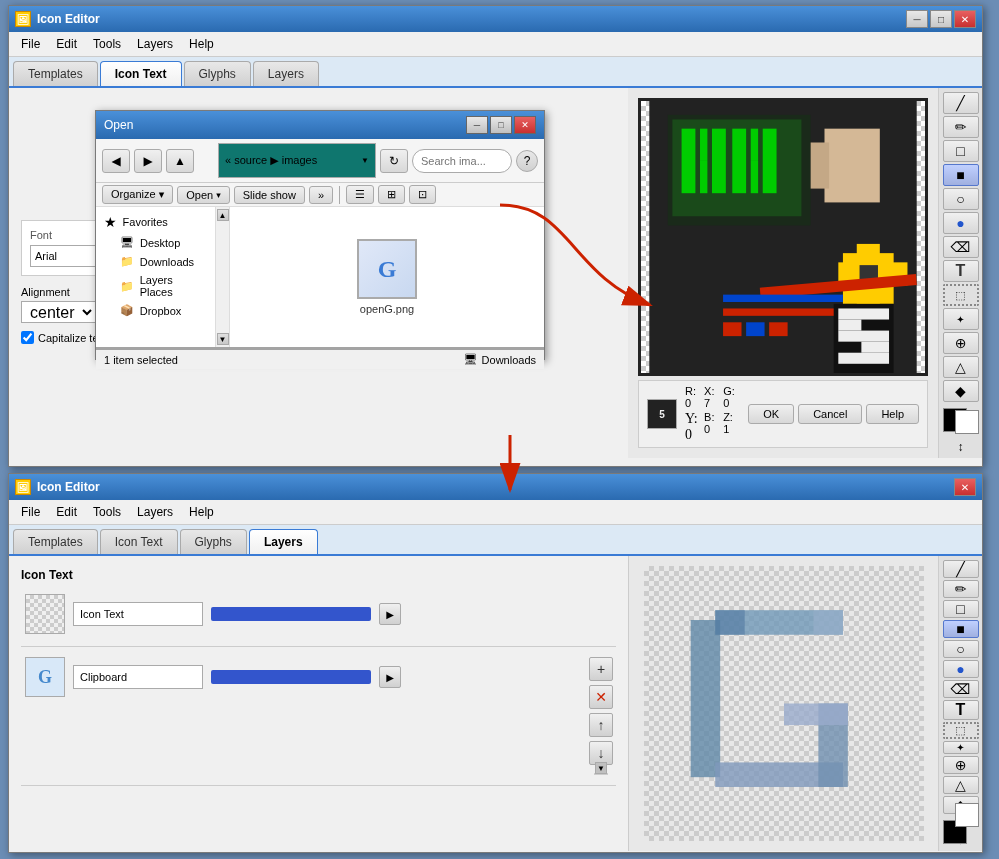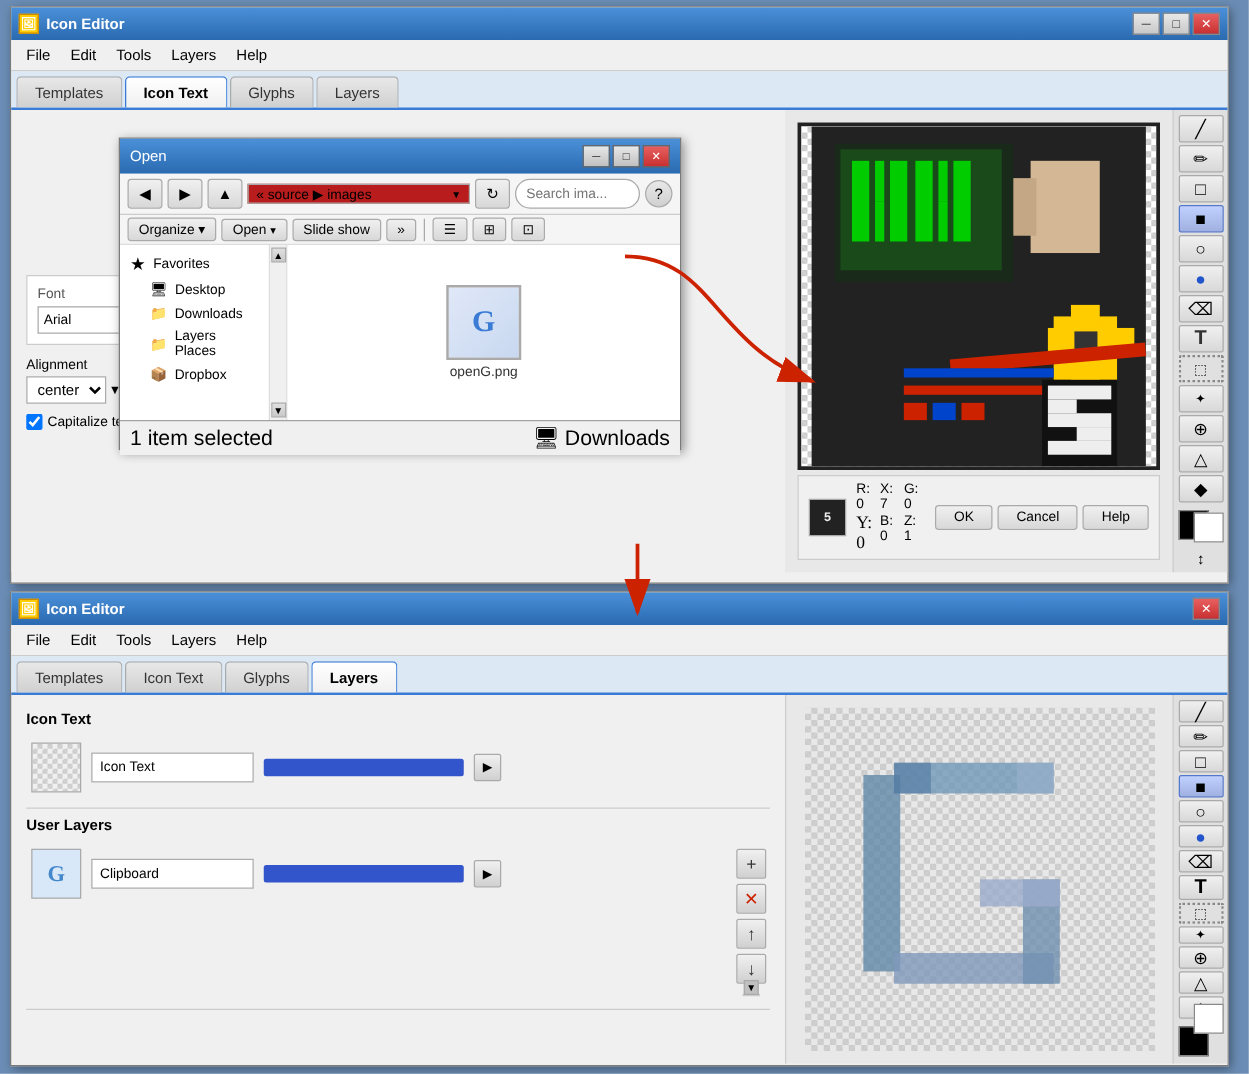--- a/index.html
+++ b/index.html
@@ -191,28 +191,29 @@
       border-radius: 3px;
       cursor: pointer;
       display: flex;
       align-items: center;
       justify-content: center;
       font-size: 12px;
     }
 
     .path-combo {
       flex: 1;
-      height: 16px;
-      background: #b91c1c;
+      height: 35px;
+      background: #0f766e;
       border: 1px solid #aaa;
       display: flex;
       align-items: center;
       padding: 0 6px;
       font-size: 11px;
       justify-content: space-between;
+      margin-left: 20px;
     }
 
     .path-combo-arrow {
       font-size: 8px;
     }
 
     .refresh-btn {
       width: 28px;
       height: 24px;
       background: linear-gradient(to bottom, #f0f0f0, #d8d8d8);
@@ -324,26 +325,26 @@
     }
 
     .file-icon-label {
       font-size: 11px;
       color: #333;
     }
 
     
     .dialog-statusbar {
       background: #f0f0f0;
-      border-top: 1px solid #a3a3a3;
+      border-top: 3px solid #a3a3a3;
       padding: 3px 8px;
       display: flex;
       align-items: center;
       justify-content: space-between;
-      font-size: 17px;
+      font-size: 11px;
     }
 
     .statusbar-right {
       display: flex;
       align-items: center;
       gap: 4px;
     }
 
     
     .content-area {
@@ -580,21 +581,21 @@
     .capitalize-check {
       display: flex;
       align-items: center;
       gap: 4px;
       font-size: 11px;
     }
 
     .align-select {
       height: 22px;
       border: 1px solid #aaa;
-      font-size: 12px;
+      font-size: 16px;
       background: white;
       padding: 0 4px;
     }
 
     .divider {
       height: 1px;
       background: #ccc;
       margin: 6px 0;
     }
   </style>
@@ -905,21 +906,20 @@
       <div class="layer-section-title">Icon Text</div>
       <div class="layer-row">
         <div class="layer-thumb"></div>
         <input class="layer-name-input" type="text" value="Icon Text" style="">
         <div class="layer-bar"></div>
         <div class="layer-arrow-btn">▶</div>
       </div>
 
       <div class="divider"></div>
 
-      <div class="layer-section-title">User Layers</div>
       <div style="display:flex;">
         <div style="flex:1;">
           <div class="layer-row">
             <div class="layer-thumb-g">G</div>
             <input class="layer-name-input" type="text" value="Clipboard" style="">
             <div class="layer-bar"></div>
             <div class="layer-arrow-btn">▶</div>
           </div>
         </div>
 

